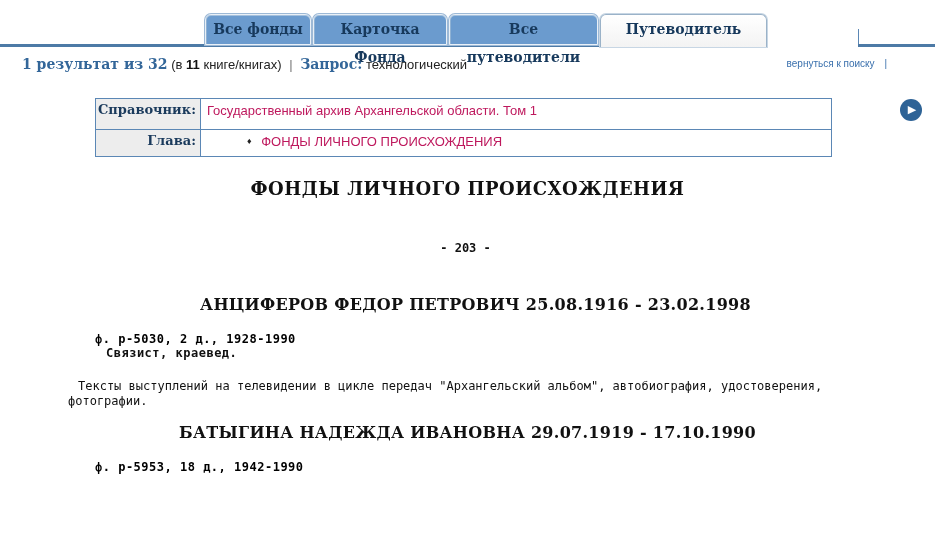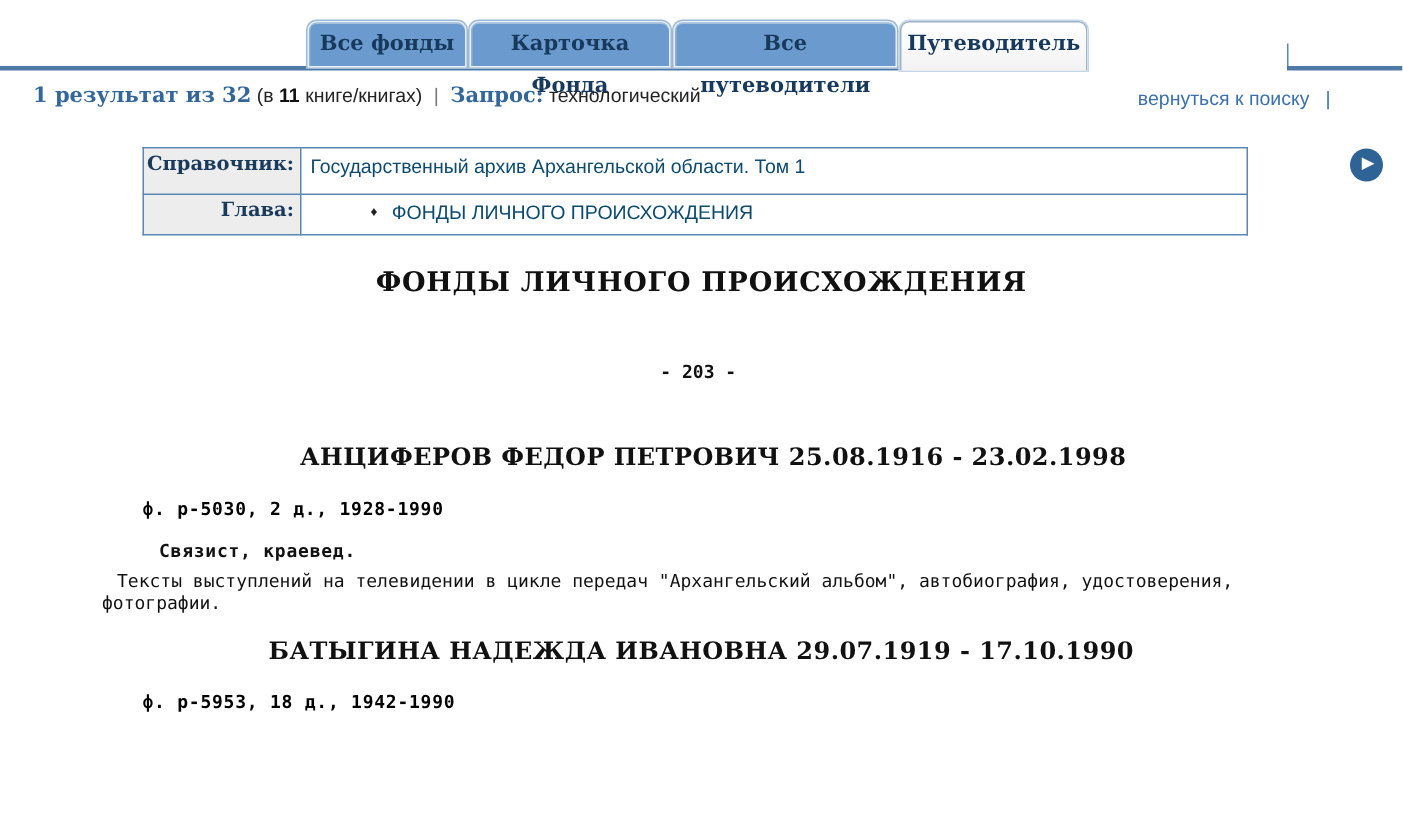--- a/index.html
+++ b/index.html
@@ -23,34 +23,34 @@
   }
   .tab.active {
     background:linear-gradient(#ffffff,#f3f3f3);
     border:1px solid #9ab2c8; border-bottom:none;
     box-shadow: 0 0 0 1px #c7d6e4;
     height:33px; z-index:3;
   }
   .tab1 { left:205px; width:106px; }
   .tab2 { left:313px; width:134px; }
   .tab3 { left:449px; width:149px; }
-  .tab4 { left:600px; width:125px; }
+  .tab4 { left:600px; width:167px; }
   .tab-fragment {
     position:absolute; top:29px; left:858px; width:77px; height:15px;
     background:#fff; border-left:1px solid #5b87b5; z-index:2;
   }
 
   
   .results { position:absolute; top:48px; left:0; width:935px; height:34px; }
   .results-left { position:absolute; left:22px; top:8px; white-space:nowrap; font-size:13px; }
   .res-bold-blue { font:bold 14px "DejaVu Serif", serif; color:#336699; }
   .res-plain { color:#222; }
   .res-count { font-weight:bold; color:#111; }
   .res-sep { color:#777; padding:0 4px; }
-  .results-right { position:absolute; right:48px; top:10px; white-space:nowrap; font-size:13px; }
+  .results-right { position:absolute; right:48px; top:10px; white-space:nowrap; font-size:10px; }
   .back-link { color:#3a70ad; text-decoration:none; cursor:pointer; }
   .back-sep { color:#3a70ad; padding-left:7px; }
   .next-btn {
     position:absolute; left:900px; top:51px; width:22px; height:22px; border-radius:50%;
     background:#2e6396; color:#fff; text-align:center; line-height:22px; font-size:11px;
     cursor:pointer;
   }
   .next-btn span { position:relative; left:1px; top:-1px; }
 
   
@@ -59,44 +59,44 @@
     border-collapse:collapse;
   }
   .info-table td { border:1px solid #5b87b5; vertical-align:top; }
   .info-table td.lbl {
     width:95px; background:#ededed; text-align:right; padding:3px 4px 3px 2px;
     font:bold 13px "DejaVu Serif", serif; color:#1a3a5c; white-space:nowrap;
   }
   .info-table td.val { padding:4px 6px; font-size:13px; }
   .info-table tr.r1 td { height:31px; }
   .info-table tr.r2 td { height:27px; }
-  .t-link { color:#0c4a6e; cursor:pointer; }
+  .t-link { color:#be185d; cursor:pointer; }
   .bullet-wrap { margin-left:40px; }
   .bullet { color:#222; font-size:9px; vertical-align:2px; }
   .bullet-wrap .t-link { margin-left:6px; }
 
   
   .doc { position:absolute; top:157px; left:0; width:935px; }
   .doc-title {
     margin:21px 0 0 0; text-align:center;
     font:bold 18px "DejaVu Serif", serif; color:#111; letter-spacing:0.5px;
   }
   .page-num { margin:42px 4px 0 0; text-align:center; font:bold 12px "DejaVu Sans Mono", monospace; color:#111; }
   .entry-heading {
     text-align:center; font:bold 16px "DejaVu Serif", serif; color:#111; letter-spacing:0.3px;
   }
   .eh1 { margin:40px 0 0 16px; }
   .eh2 { margin:14px 0 16px 0; }
   .fond { margin:18px 0 0 95px; font:bold 12px "DejaVu Sans Mono", monospace; color:#000000; letter-spacing:0.5px; }
-  .occupation { margin:14px 0 0 106px; font:bold 12px "DejaVu Sans Mono", monospace; color:#111; letter-spacing:0.5px; }
+  .occupation { margin:0 0 0 106px; font:bold 12px "DejaVu Sans Mono", monospace; color:#111; letter-spacing:0.5px; }
   .para {
     margin:10px 0 0 68px; width:812px; text-indent:10px;
     font:12px "DejaVu Sans Mono", monospace; line-height:15px; color:#111;
   }
-  .para.p2 { margin-top:6px; }
+  .para.p2 { margin-top:19px; }
 </style>
 </head>
 <body>
 
 <div class="tabbar">
   <div class="tab-rule seg1"></div>
   <div class="tab-rule seg2"></div>
   <div class="tab tab1">Все фонды</div>
   <div class="tab tab2">Карточка Фонда</div>
   <div class="tab tab3">Все путеводители</div>

